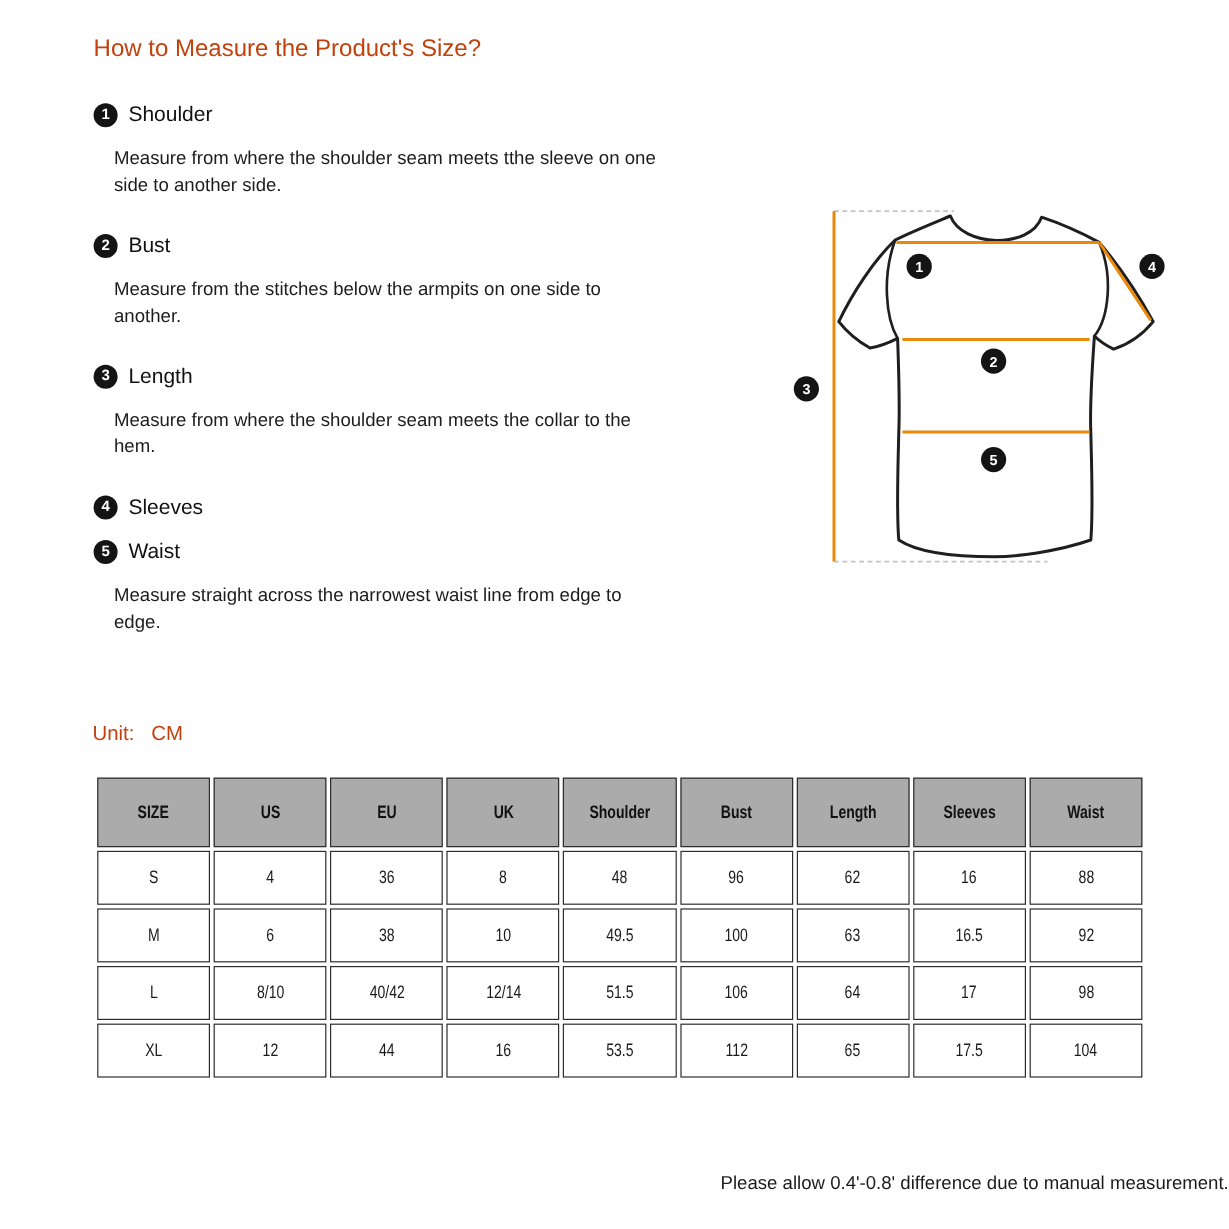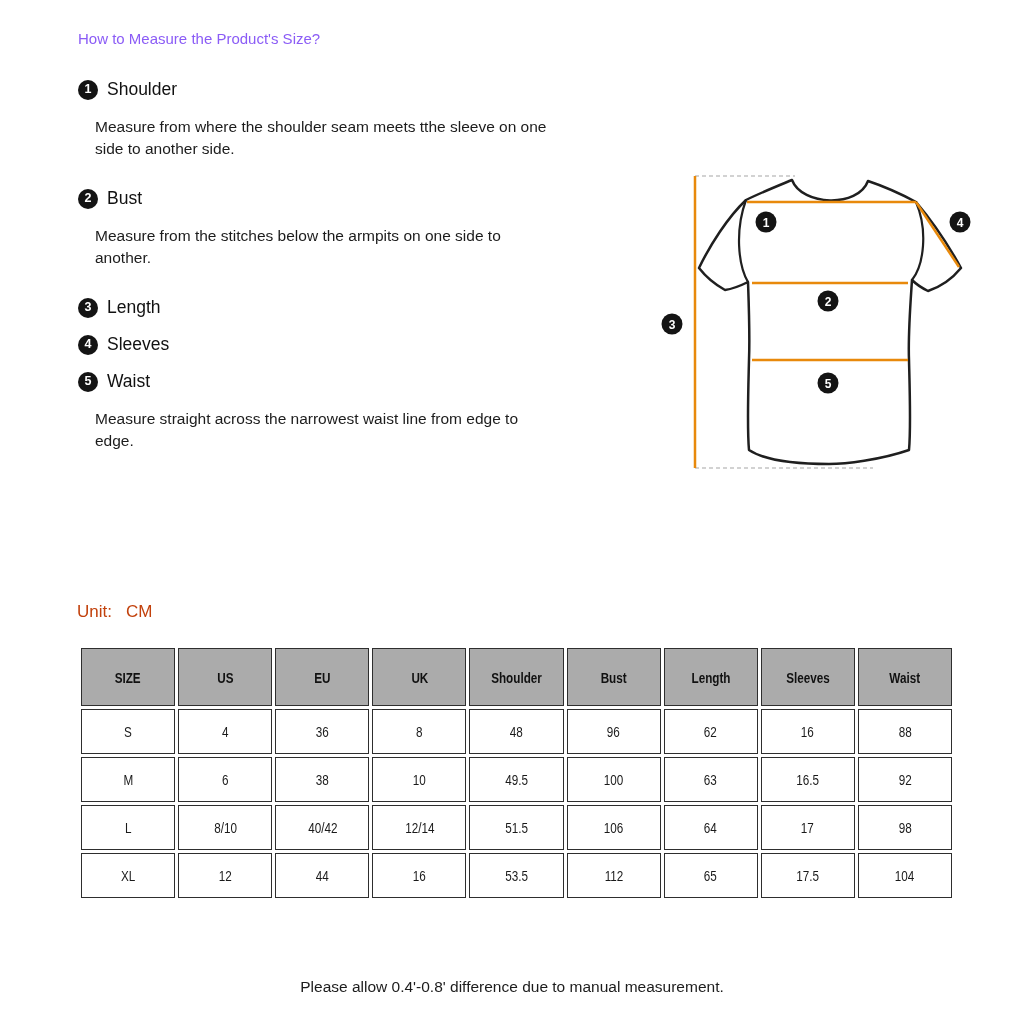--- a/index.html
+++ b/index.html
@@ -2,21 +2,21 @@
 <html><head>
 <meta charset="utf-8">
 <style>
   html,body{margin:0;padding:0;background:#fff;}
   .page{
     position:relative;width:1024px;height:1024px;background:#ffffff;
     font-family:"Liberation Sans",sans-serif;color:#1c1c1c;overflow:hidden;
   }
   
   .content{position:absolute;left:78px;top:30px;width:534px;}
-  .title{font-size:15px;font-weight:400;margin:0 0 32px;color:#8b5cf6;}
+  .title{font-size:20px;font-weight:400;margin:0 0 32px;color:#c2410c;}
   .step-head{display:flex;align-items:center;gap:9px;margin:0 0 16px;}
   .badge{
     width:20px;height:20px;border-radius:50%;background:#141414;color:#fff;
     font-size:12.5px;font-weight:700;display:flex;align-items:center;justify-content:center;
     flex:0 0 20px;line-height:1;
   }
   .step-label{font-size:17.5px;color:#111;}
   .step-desc{font-size:15.5px;line-height:22px;margin:0 17px 28px;white-space:pre-line;color:#1c1c1c;}
   .unit{position:absolute;left:77px;top:602px;font-size:17px;color:#c2410c;}
   .unit .unit-value{margin-left:14px;}
@@ -34,21 +34,21 @@
     background:#ffffff;
   }
   table.size-table th,table.size-table td{
     border:1px solid #2e2e2e;text-align:center;vertical-align:middle;padding:0;
   }
   table.size-table th{height:56px;background:#ababab;color:#111;font-weight:700;font-size:15px;}
   table.size-table td{height:43px;background:#ffffff;color:#1a1a1a;font-size:15px;}
   table.size-table th span,table.size-table td span{
     display:inline-block;transform:scaleX(0.78);white-space:nowrap;
   }
-  .footnote{position:absolute;left:0;top:978px;width:1024px;text-align:center;
+  .footnote{position:absolute;left:0;top:978px;width:1024px;text-align:right;
     font-size:15.5px;color:#1c1c1c;}
 </style>
 </head>
 <body>
 
 <div class="page">
 
   <div class="content">
     <h1 class="title">How to Measure the Product's Size?</h1>
 
@@ -63,20 +63,22 @@
       <span class="badge">2</span>
       <span class="step-label">Bust</span>
     </div>
     <p class="step-desc">Measure from the stitches below the armpits on one side to
 another.</p>
 
     <div class="step-head">
       <span class="badge">3</span>
       <span class="step-label">Length</span>
     </div>
+    <p class="step-desc">Measure from where the shoulder seam meets the collar to the
+hem.</p>
 
     <div class="step-head">
       <span class="badge">4</span>
       <span class="step-label">Sleeves</span>
     </div>
 
     <div class="step-head">
       <span class="badge">5</span>
       <span class="step-label">Waist</span>
     </div>

